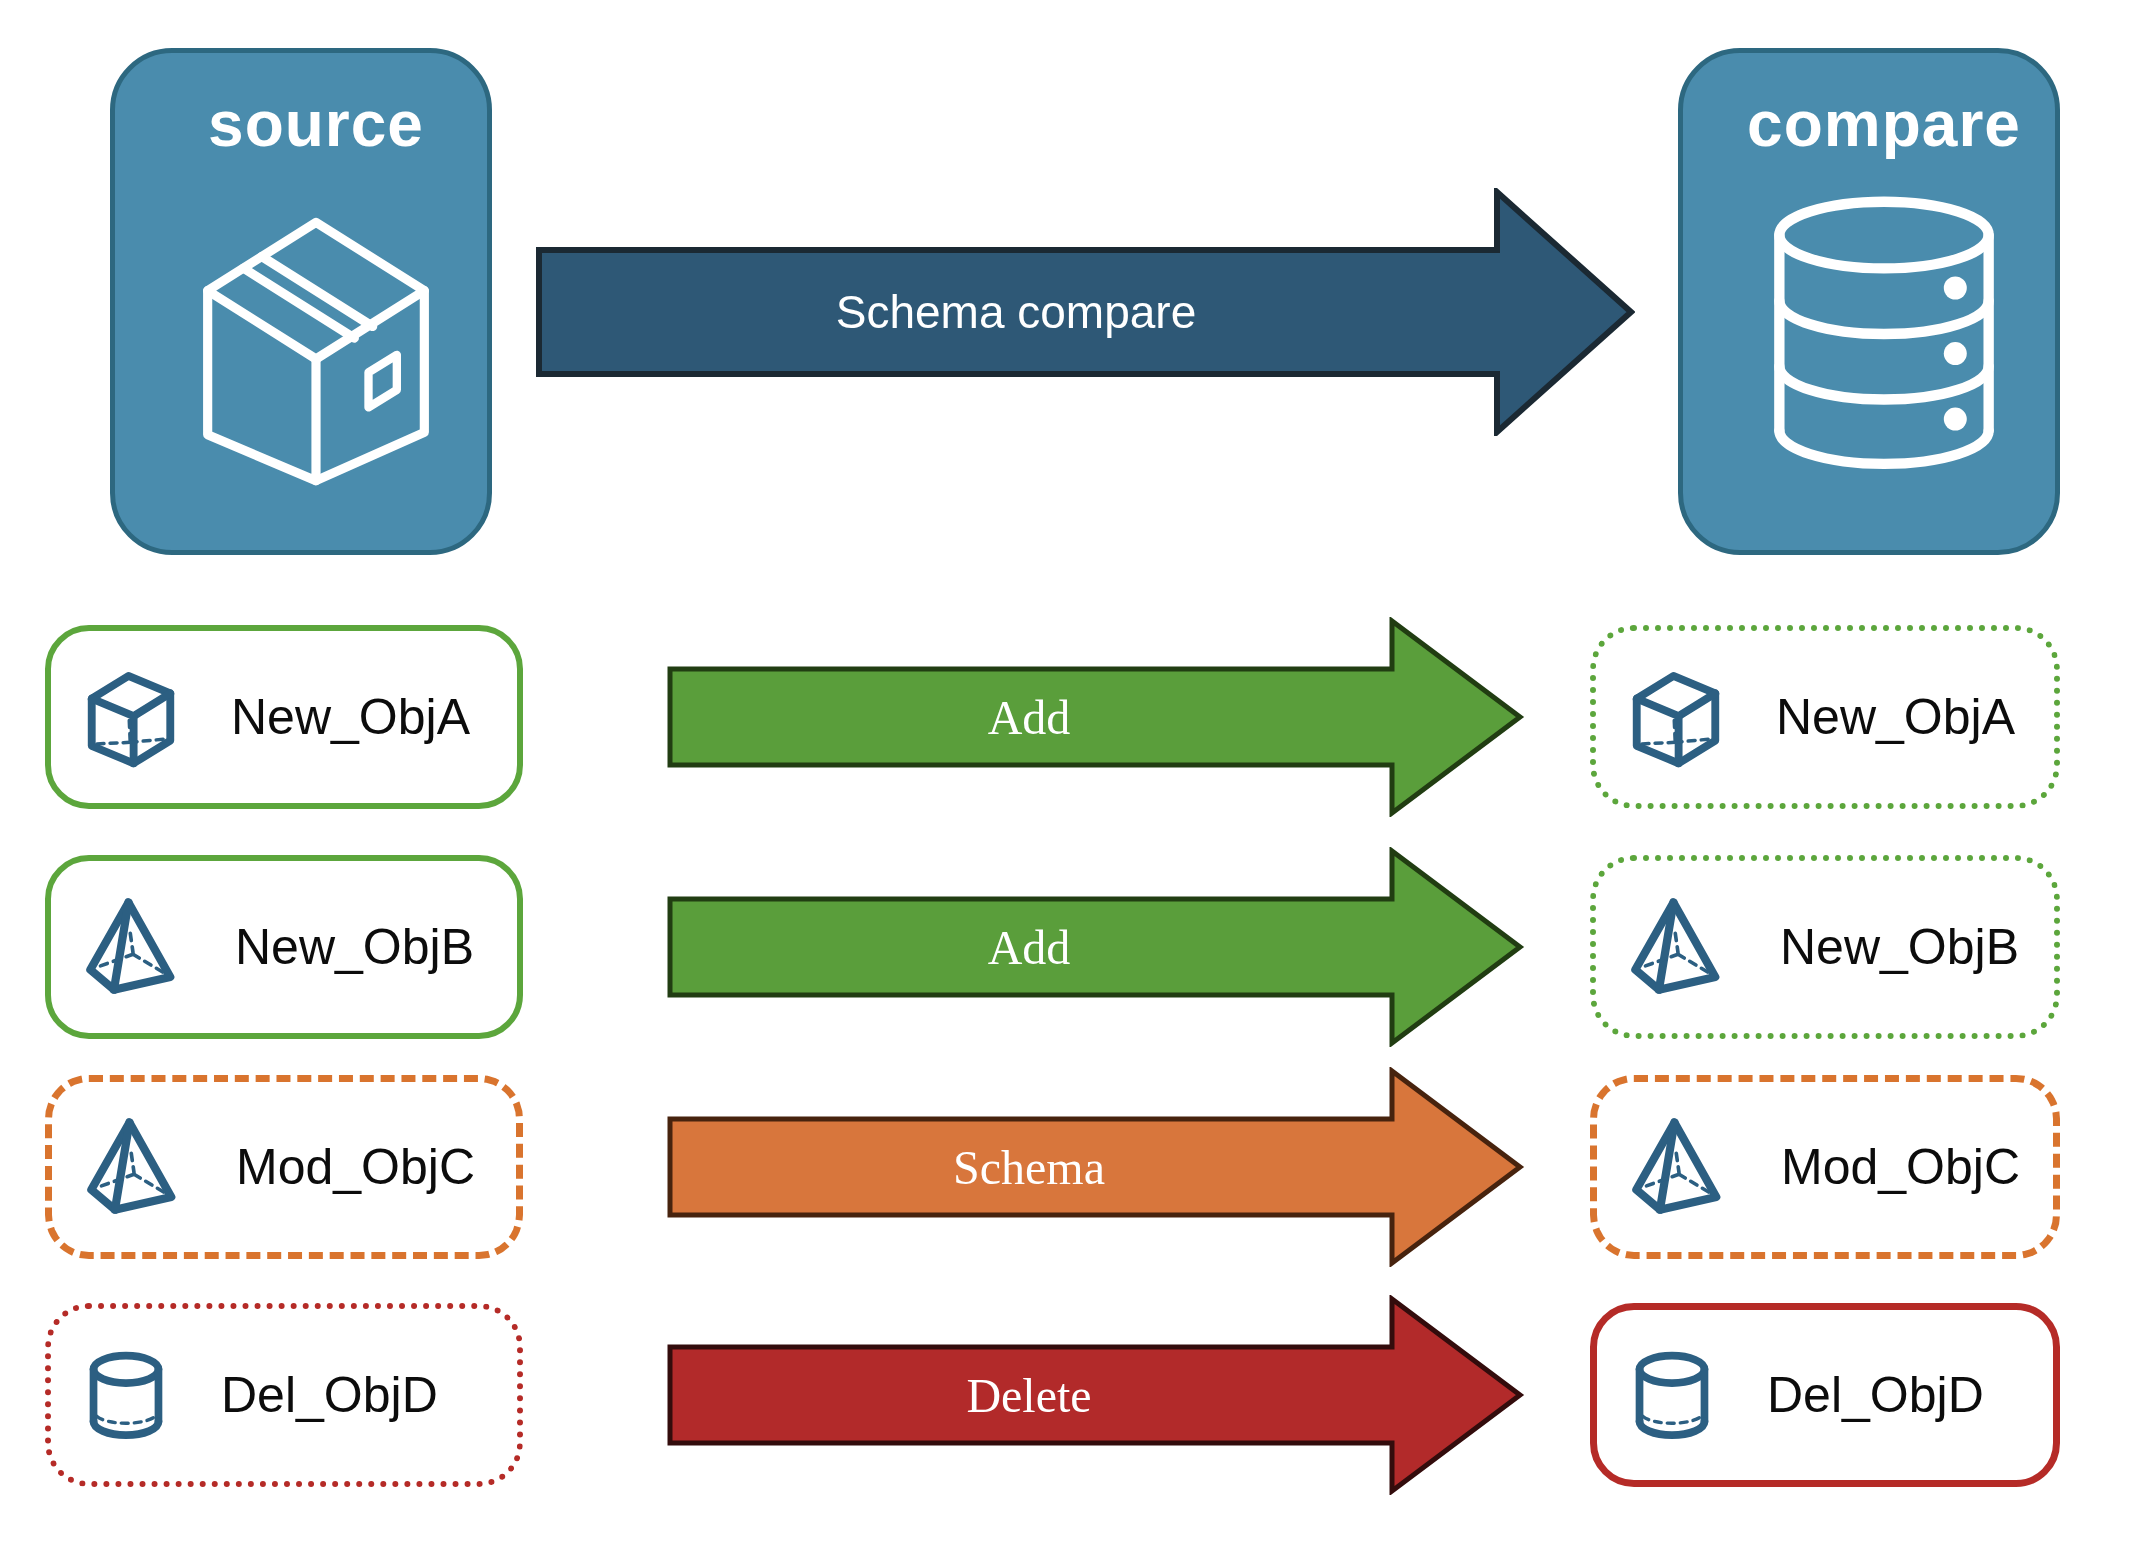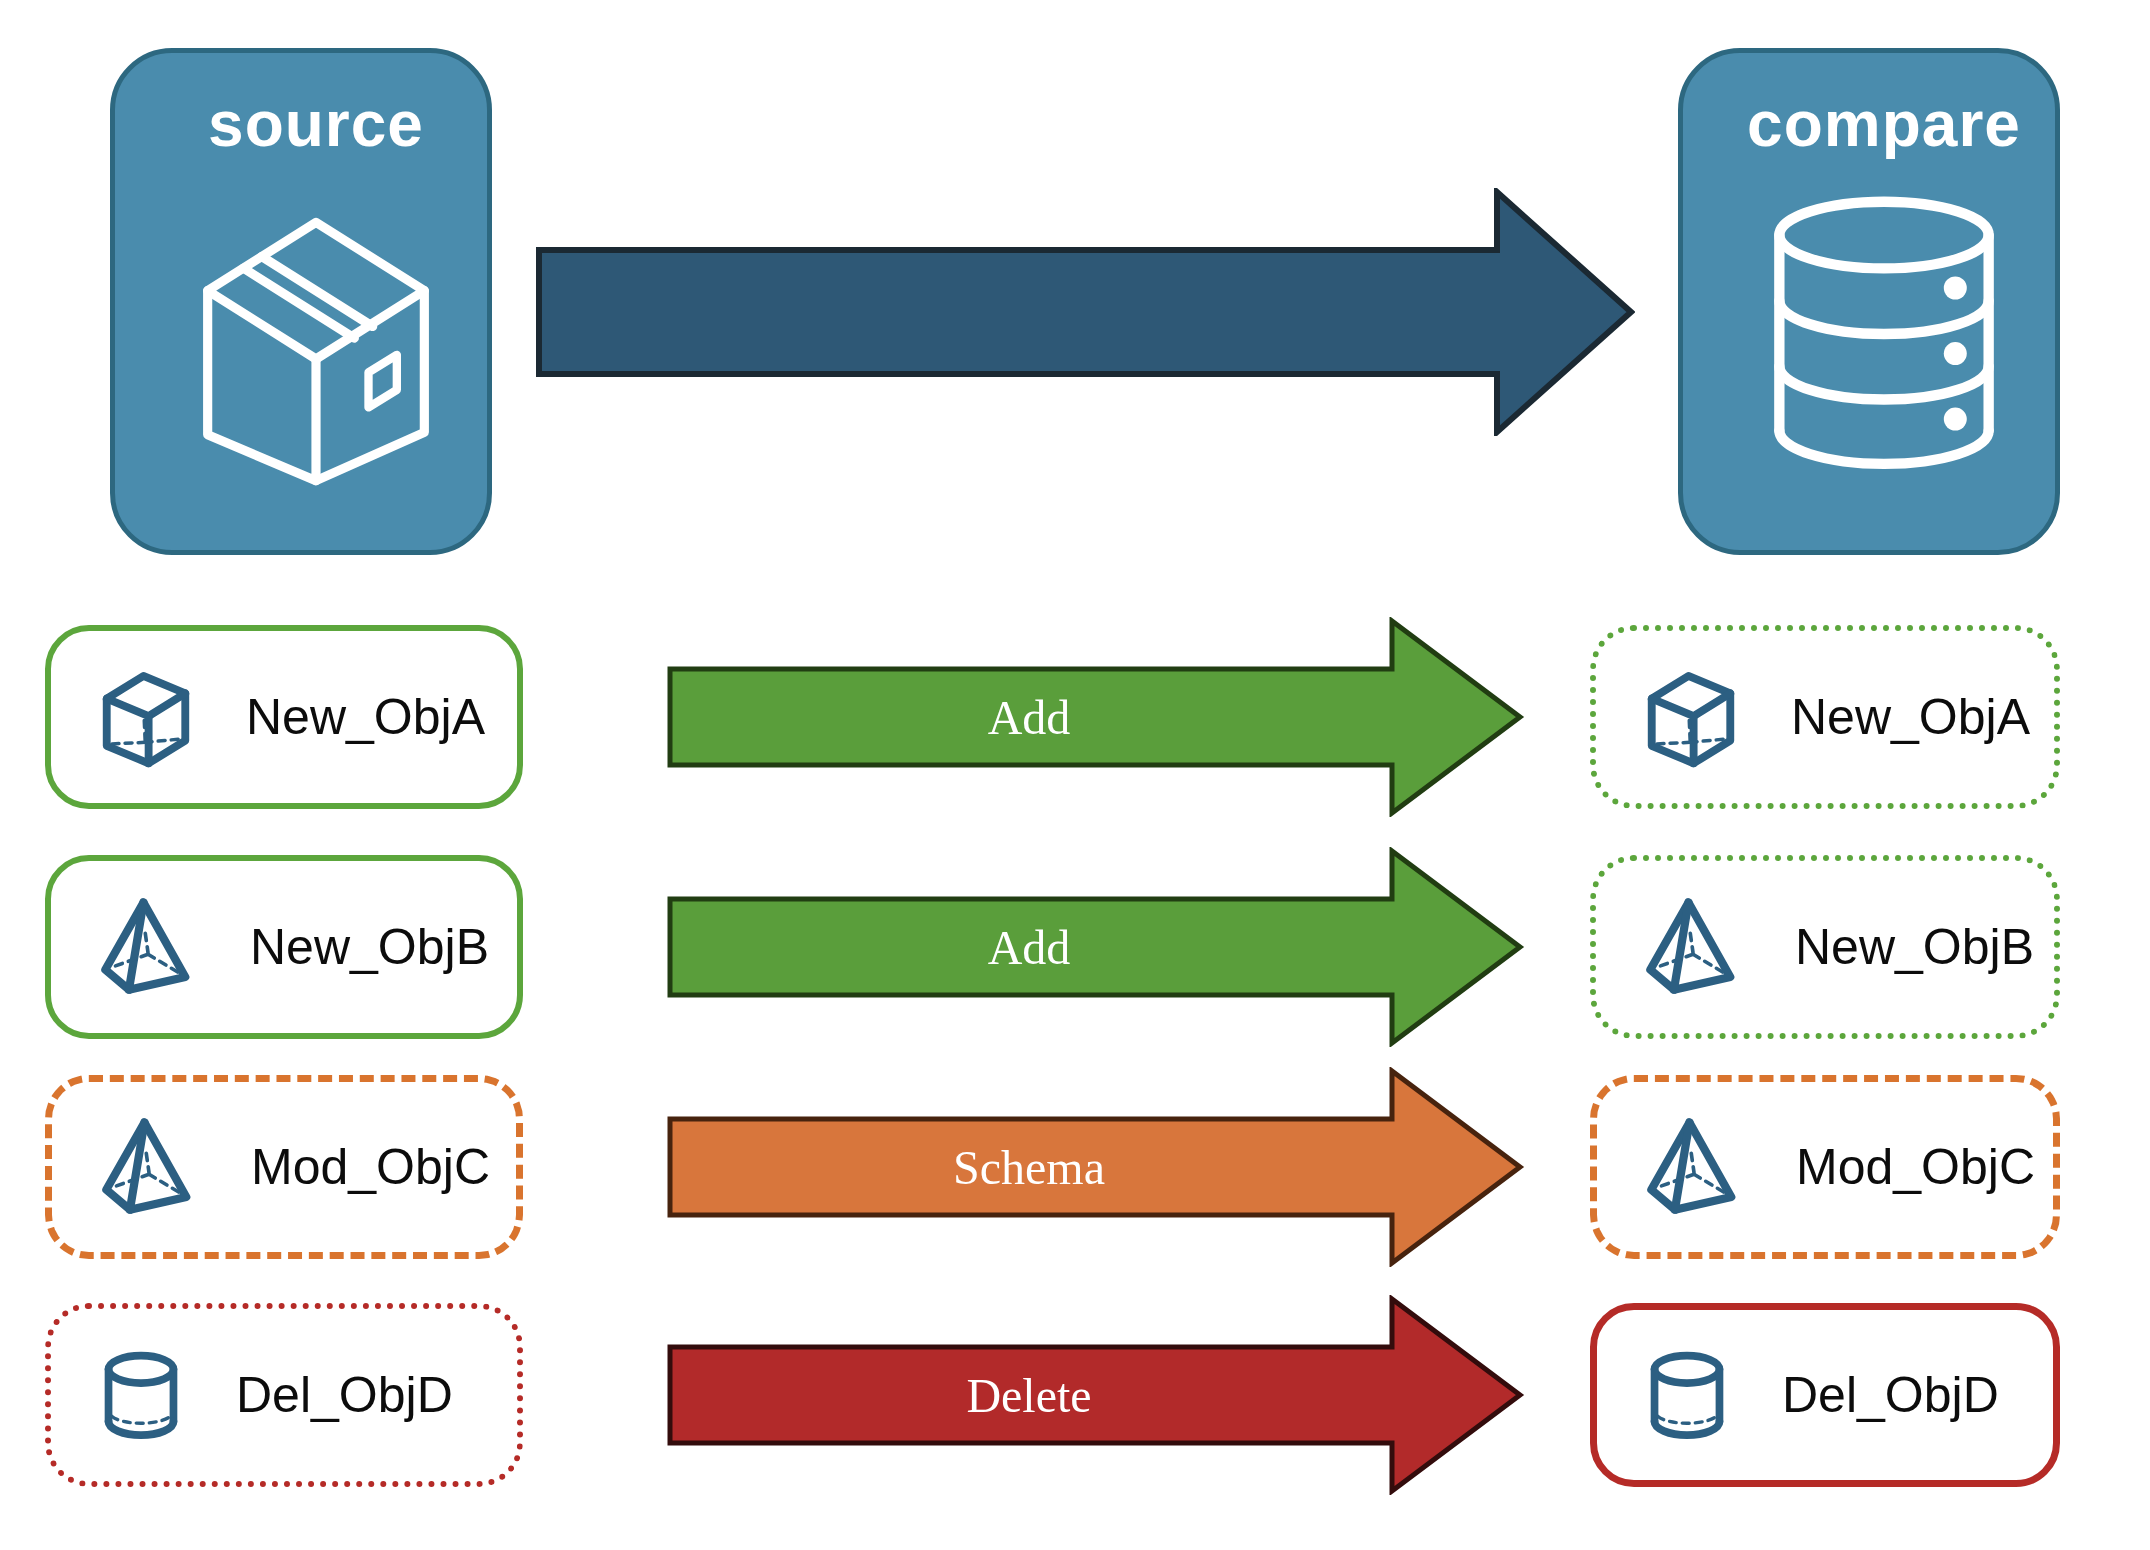--- a/index.html
+++ b/index.html
@@ -23,21 +23,21 @@
   .node-icon{margin-top:28px;}
 
   
   .big-arrow{position:absolute;left:535px;top:188px;width:1100px;height:248px;}
   .big-arrow svg{position:absolute;left:0;top:0;width:100%;height:100%;}
   .big-arrow .arrow-label{position:absolute;left:0;top:0;width:962px;height:100%;
         display:flex;align-items:center;justify-content:center;color:#ffffff;font-size:46px;}
 
   
   .card{position:absolute;height:184px;border-radius:44px;box-sizing:border-box;background:#ffffff;
-        display:flex;align-items:center;padding-left:47px;gap:52px;text-align:right;}
+        display:flex;align-items:center;padding-left:32px;gap:52px;text-align:right;}
   .card-left{left:45px;width:478px;}
   .card-right{left:1590px;width:470px;}
   .b-green-solid {border:6px solid  var(--green);}
   .b-green-dotted{border:6px dotted var(--green);}
   .b-orange-dashed{border:7px dashed var(--orange);}
   .b-red-dotted {border:6px dotted var(--red);}
   .b-red-solid  {border:7px solid  var(--red);}
   .obj-label{font-size:50px;color:#0c0c0c;}
 
   
@@ -113,20 +113,21 @@
       <circle cx="162" cy="82" r="10" fill="#ffffff" stroke="none"></circle>
       <circle cx="162" cy="139" r="10" fill="#ffffff" stroke="none"></circle>
       <circle cx="162" cy="196" r="10" fill="#ffffff" stroke="none"></circle>
     </svg>
   </div>
 
   <div class="big-arrow">
     <svg viewBox="0 0 1100 248" preserveAspectRatio="none">
       <polygon class="fill-schema" points="4,62 962,62 962,4 1096,124 962,244 962,186 4,186"></polygon>
     </svg>
+    <div class="arrow-label">Schema compare</div>
   </div>
 
   <div class="card card-left b-green-solid" style="top:625px;">
     <svg class="obj-icon" width="96" height="104" viewBox="0 0 110 118">
         <use href="#sym-cube"></use>
       </svg>
     <div class="obj-label">New_ObjA</div>
   </div>
   <div class="row-arrow" style="top:617px;">
     <svg viewBox="0 0 860 200" preserveAspectRatio="none">

